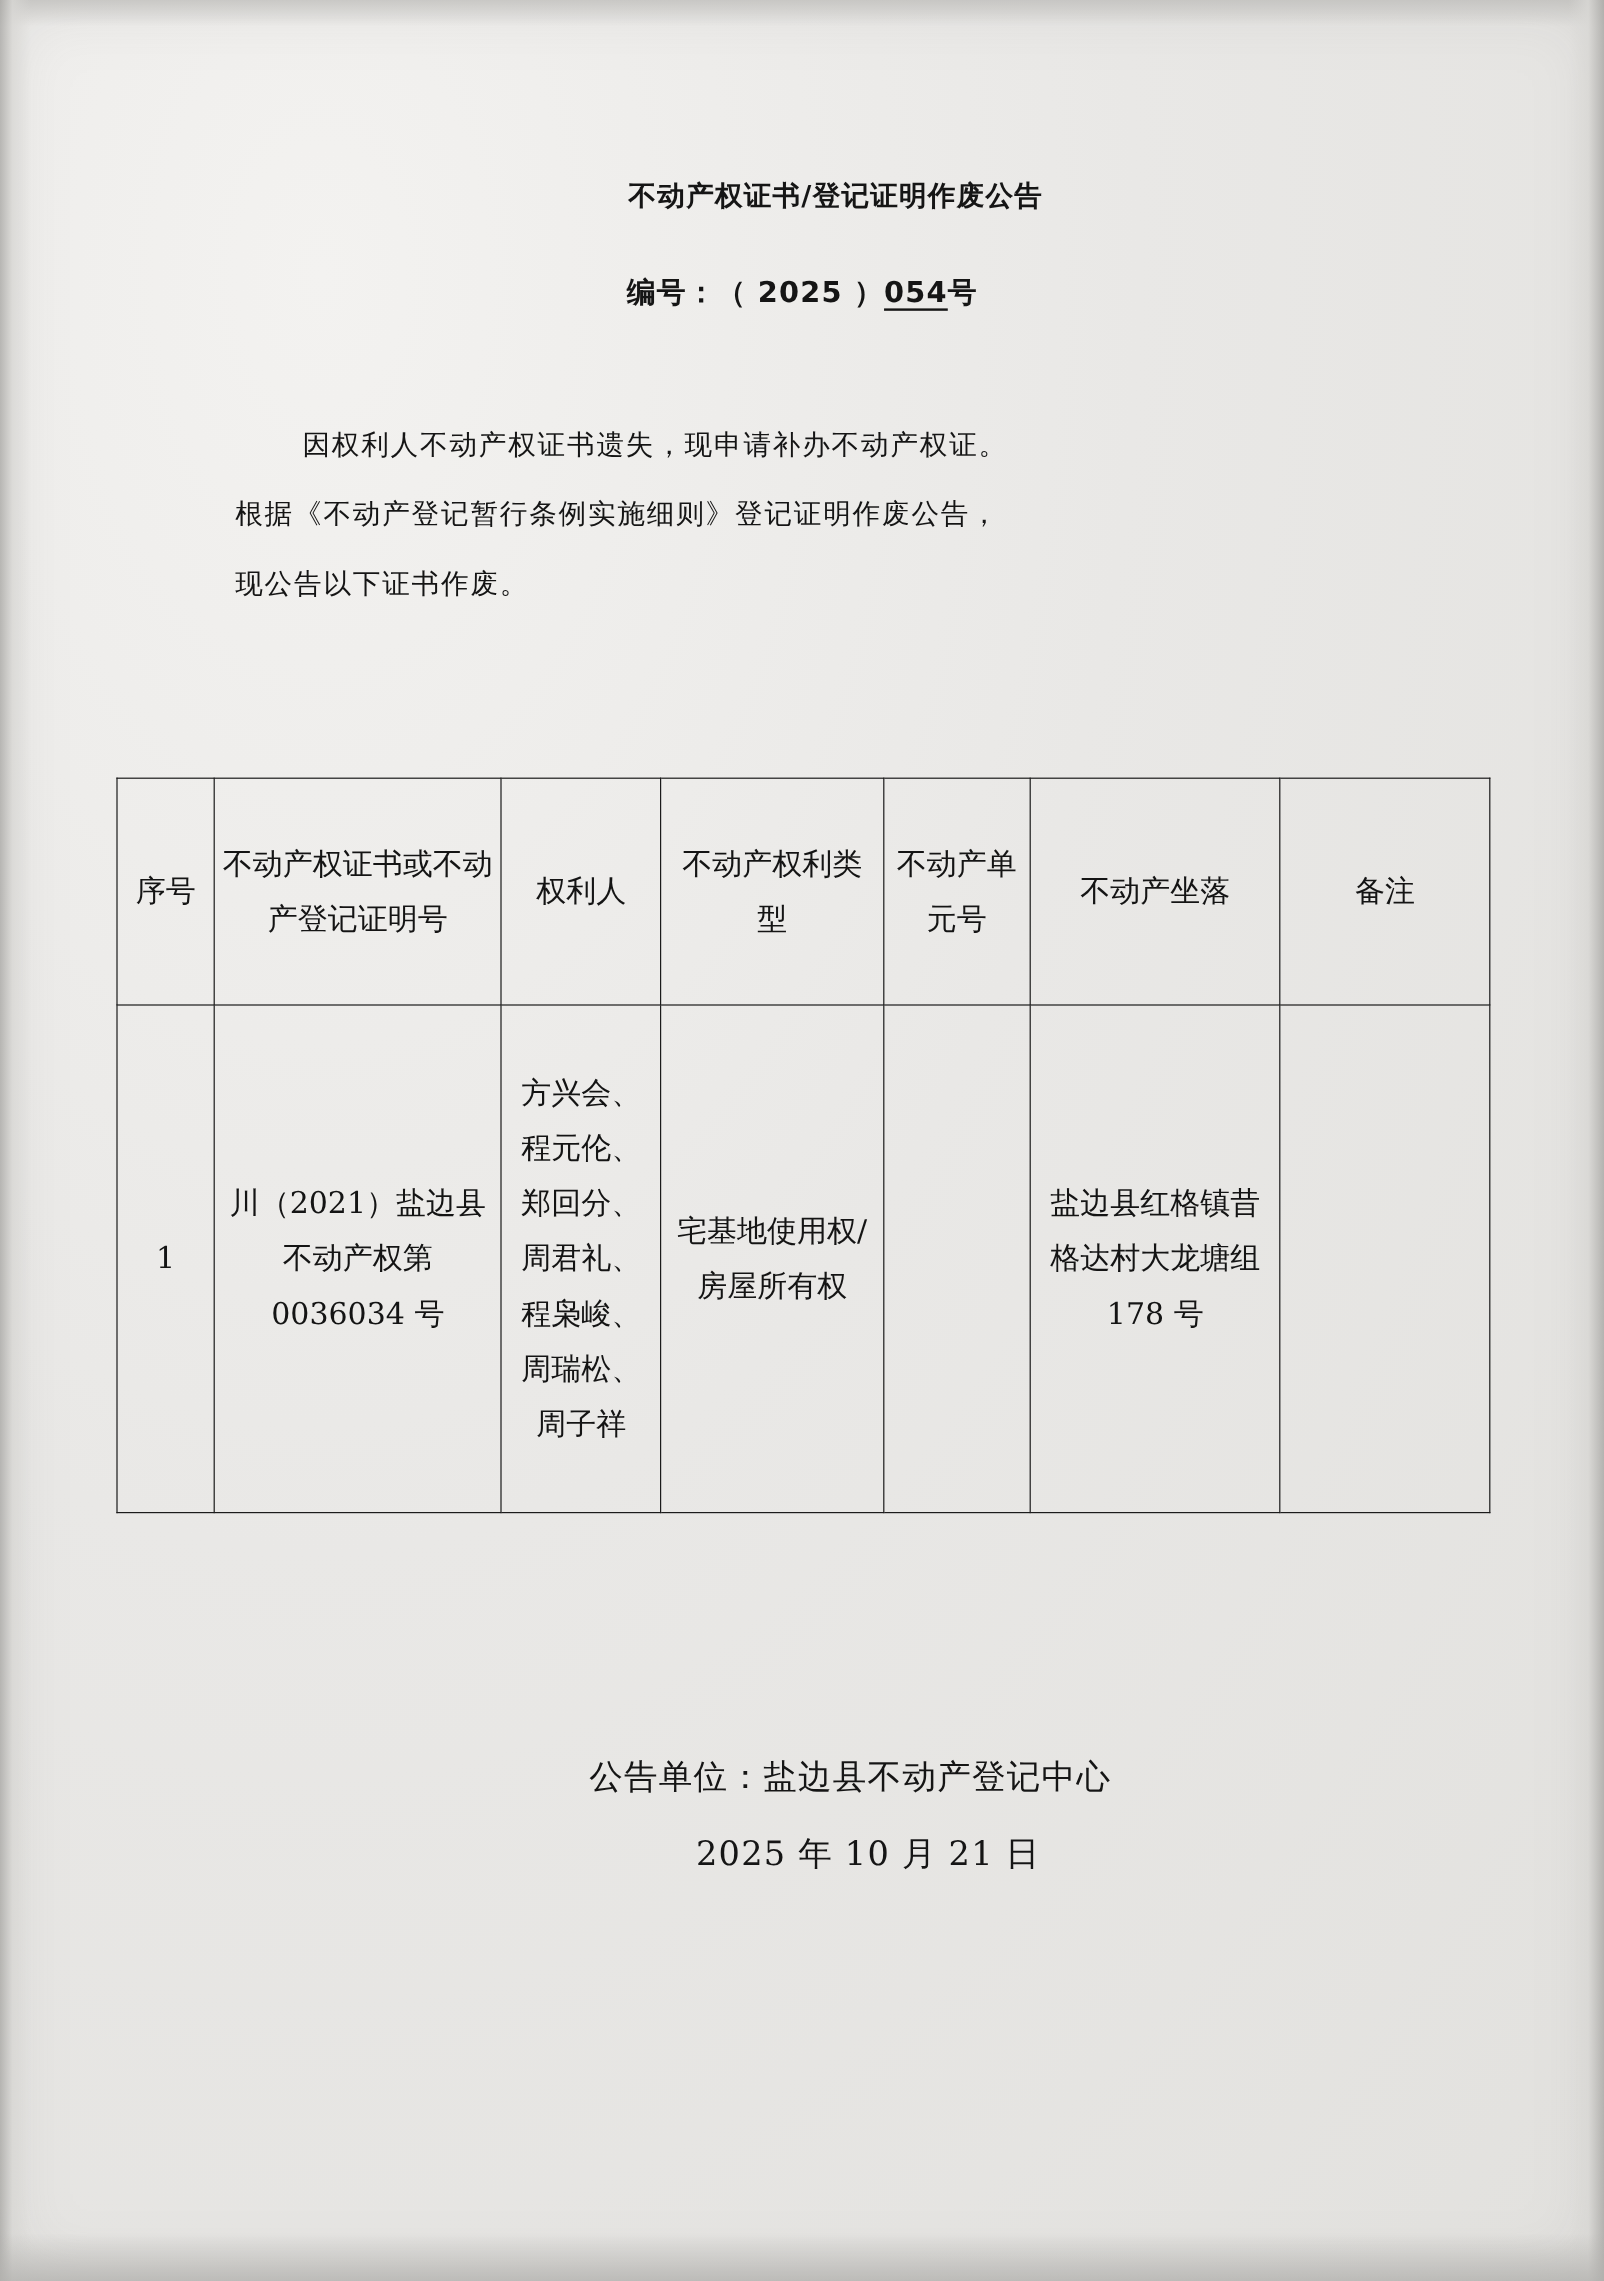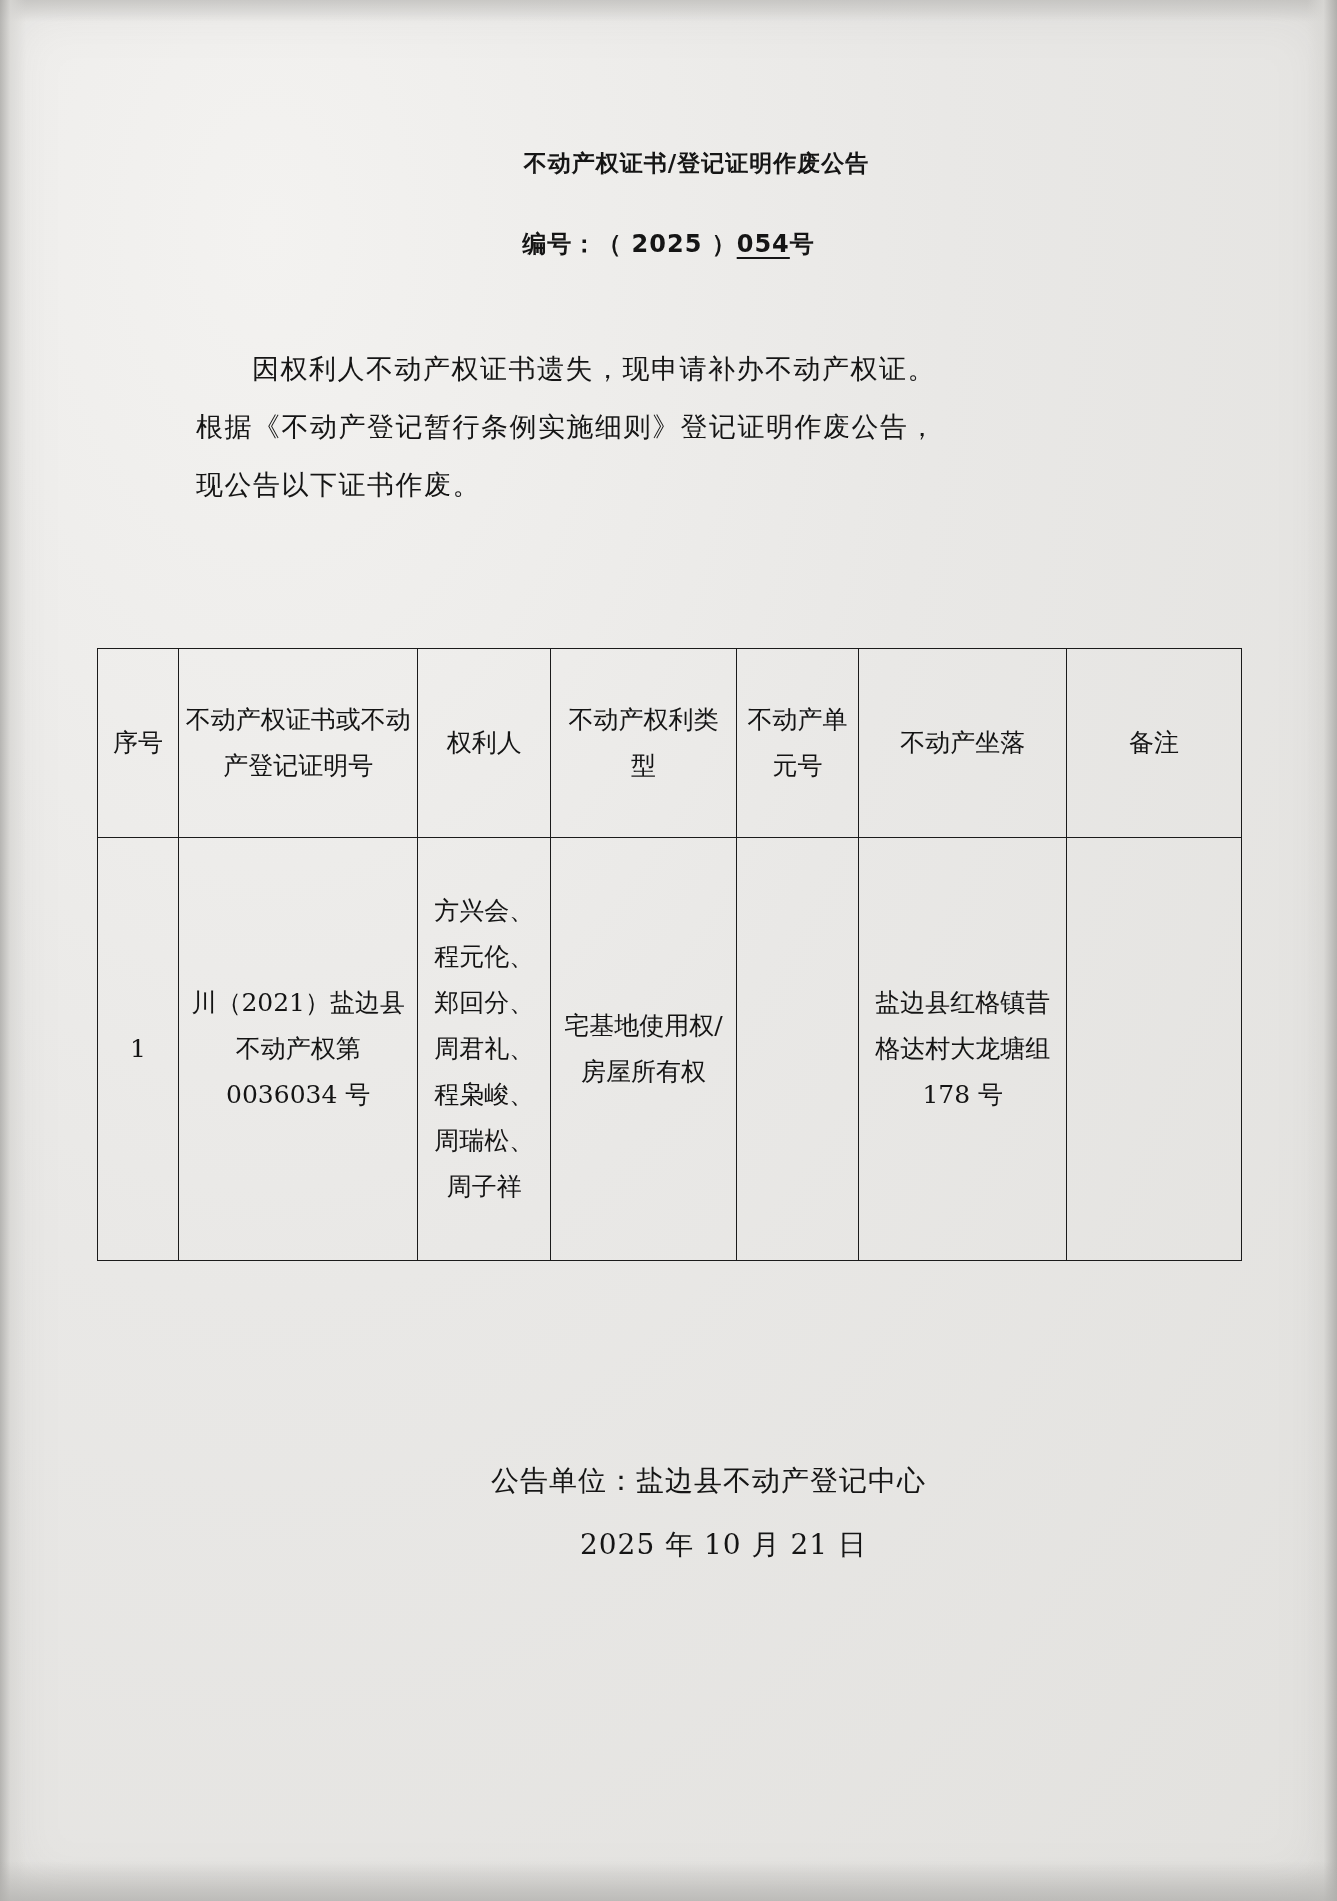--- a/index.html
+++ b/index.html
@@ -94,23 +94,23 @@
   .doc-number .serial {
     text-decoration: underline;
     text-underline-offset: 5px;
   }
 
   .body-text {
     position: absolute;
     top: 342px;
     left: 196px;
     width: 960px;
-    font-size: 27px;
+    font-size: 23px;
     line-height: 58px;
-    font-family: Liberation Mono, monospace;
+    font-family: Liberation Serif, serif;
     letter-spacing: 1.5px;
   }
   .body-text p {
     margin: 0;
   }
   .body-text p.indent {
     text-indent: 56px;
   }
 
   table.cert-table {

